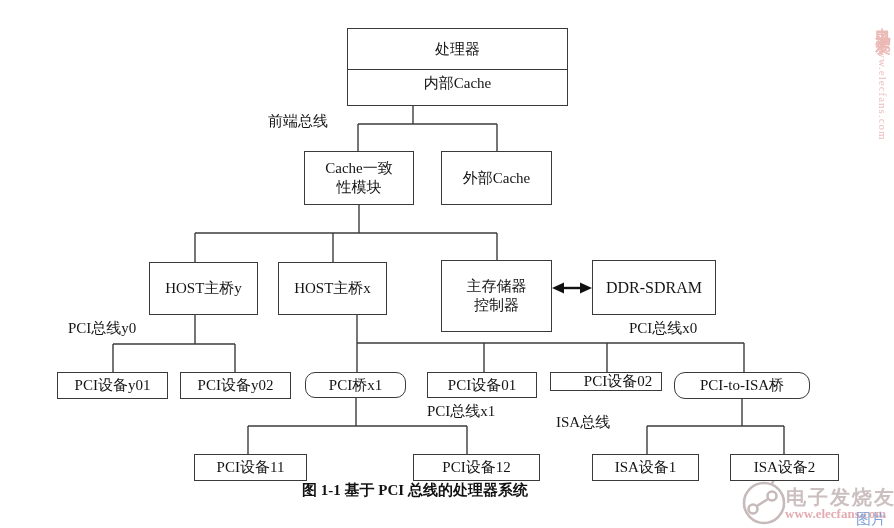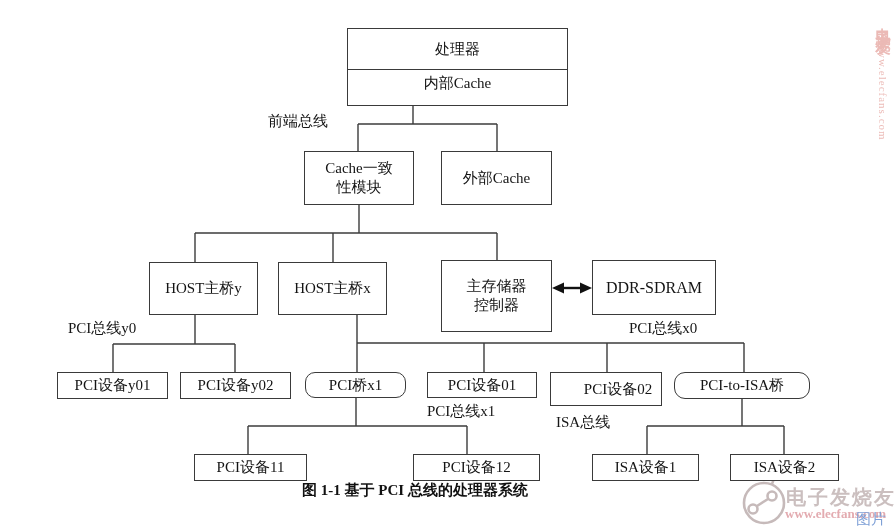--- a/index.html
+++ b/index.html
@@ -83,21 +83,21 @@
   <div class="nd col" style="left:441px;top:260px;width:111px;height:72px;">
     <span>主存储器</span>
     <span>控制器</span>
   </div>
   <div class="nd" style="left:592px;top:260px;width:124px;height:55px;font-size:16px;">DDR-SDRAM</div>
 
   <div class="nd" style="left:57px;top:372px;width:111px;height:27px;">PCI设备y01</div>
   <div class="nd" style="left:180px;top:372px;width:111px;height:27px;">PCI设备y02</div>
   <div class="nd" style="left:305px;top:372px;width:101px;height:26px;border-radius:10px;">PCI桥x1</div>
   <div class="nd" style="left:427px;top:372px;width:110px;height:26px;">PCI设备01</div>
-  <div class="nd" style="left:550px;top:372px;width:112px;height:34px;padding-left:24px;">PCI设备02</div>
+  <div class="nd" style="left:550px;top:372px;width:112px;height:19px;padding-left:24px;">PCI设备02</div>
   <div class="nd" style="left:674px;top:372px;width:136px;height:27px;border-radius:11px;">PCI-to-ISA桥</div>
 
   <div class="nd" style="left:194px;top:454px;width:113px;height:27px;">PCI设备11</div>
   <div class="nd" style="left:413px;top:454px;width:127px;height:27px;">PCI设备12</div>
   <div class="nd" style="left:592px;top:454px;width:107px;height:27px;">ISA设备1</div>
   <div class="nd" style="left:730px;top:454px;width:109px;height:27px;">ISA设备2</div>
 
   <div class="buslabel" style="left:268px;top:112px;">前端总线</div>
   <div class="buslabel" style="left:68px;top:319px;">PCI总线y0</div>
   <div class="buslabel" style="left:617px;top:319px;margin-left:12px;">PCI总线x0</div>

